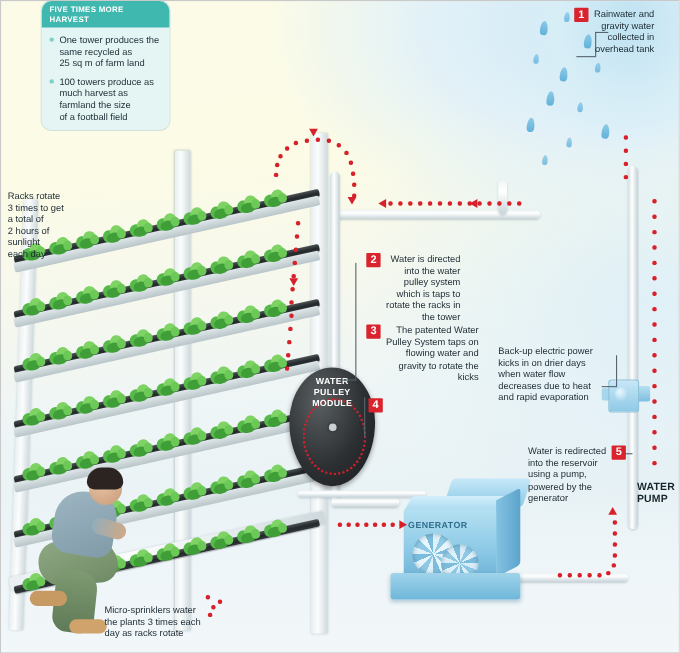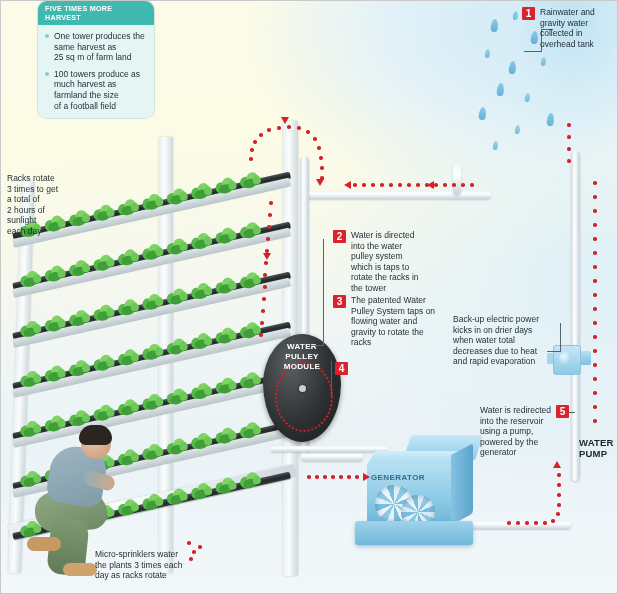--- a/index.html
+++ b/index.html
@@ -138,21 +138,21 @@
 
   
   .flow{position:absolute;overflow:visible;}
   .fdot{position:absolute;width:3.5px;height:3.5px;border-radius:50%;background:#d7202a;}
   .farrow{position:absolute;width:0;height:0;}
 
   
   .callout{position:absolute;display:flex;align-items:flex-start;gap:5px;}
   .num{flex:none;width:13px;height:13px;background:#d9232d;color:#fff;
     font-size:10px;font-weight:bold;line-height:13px;text-align:center;border-radius:1px;}
-  .ctext{font-size:8.5px;line-height:10.6px;color:#1d2b33;}
+  .ctext{font-size:8.5px;line-height:10.6px;color:#1d2b33;text-align:right;}
   .leader{position:absolute;background:#55646d;}
 
   .plaintxt{position:absolute;font-size:8.5px;line-height:10.6px;color:#1d2b33;}
 
   
   #harvest{left:450px;top:205px;width:116px;
     background:rgba(226,244,245,.92);border-radius:9px;padding:0 0 7px 0;
     box-shadow:0 0 0 1px rgba(170,210,212,.55);margin-left:37px;}
   #harvestHd{background:#3fb8b0;color:#fff;font-size:7.2px;font-weight:bold;letter-spacing:.25px;
     padding:3px 7px;border-radius:9px 9px 0 0;}
@@ -857,56 +857,56 @@
     </span>
   </div>
 
   <div class="callout" style="left:332px;top:294px;width:104px;">
     <span class="num">3</span>
     <span class="ctext">
       <span>The patented Water</span><br>
       <span>Pulley System taps on</span><br>
       <span>flowing water and</span><br>
       <span>gravity to rotate the</span><br>
-      <span>racks</span>
+      <span>kicks</span>
     </span>
   </div>
 
   <div class="leader" style="left:330px;top:360px;width:1px;height:36px;"></div>
   <div class="callout" style="left:334px;top:361px;width:104px;">
     <span class="num">4</span>
   </div>
 
   <div id="harvest">
     <div id="harvestHd">FIVE TIMES MORE HARVEST</div>
     <div class="hitem">
       <span class="hbul"></span>
       <span class="htxt">
         <span>One tower produces the</span><br>
-        <span>same harvest as</span><br>
+        <span>same recycled as</span><br>
         <span>25 sq m of farm land</span>
       </span>
     </div>
     <div class="hitem">
       <span class="hbul"></span>
       <span class="htxt">
         <span>100 towers produce as</span><br>
         <span>much harvest as</span><br>
         <span>farmland the size</span><br>
         <span>of a football field</span>
       </span>
     </div>
   </div>
 
   <div class="leader" style="left:559px;top:322px;width:1px;height:28px;"></div>
   <div class="leader" style="left:546px;top:350px;width:14px;height:1px;"></div>
   <div class="plaintxt" style="left:452px;top:313px;width:102px;">
     <span>Back-up electric power</span><br>
     <span>kicks in on drier days</span><br>
-    <span>when water total</span><br>
+    <span>when water flow</span><br>
     <span>decreases due to heat</span><br>
     <span>and rapid evaporation</span>
   </div>
 
   <div class="leader" style="left:560px;top:411px;width:14px;height:1px;"></div>
   <div class="callout" style="left:476px;top:404px;width:92px;justify-content:flex-end;">
     <span class="ctext" style="text-align:left;">
       <span>Water is redirected</span><br>
       <span>into the reservoir</span><br>
       <span>using a pump,</span><br>

